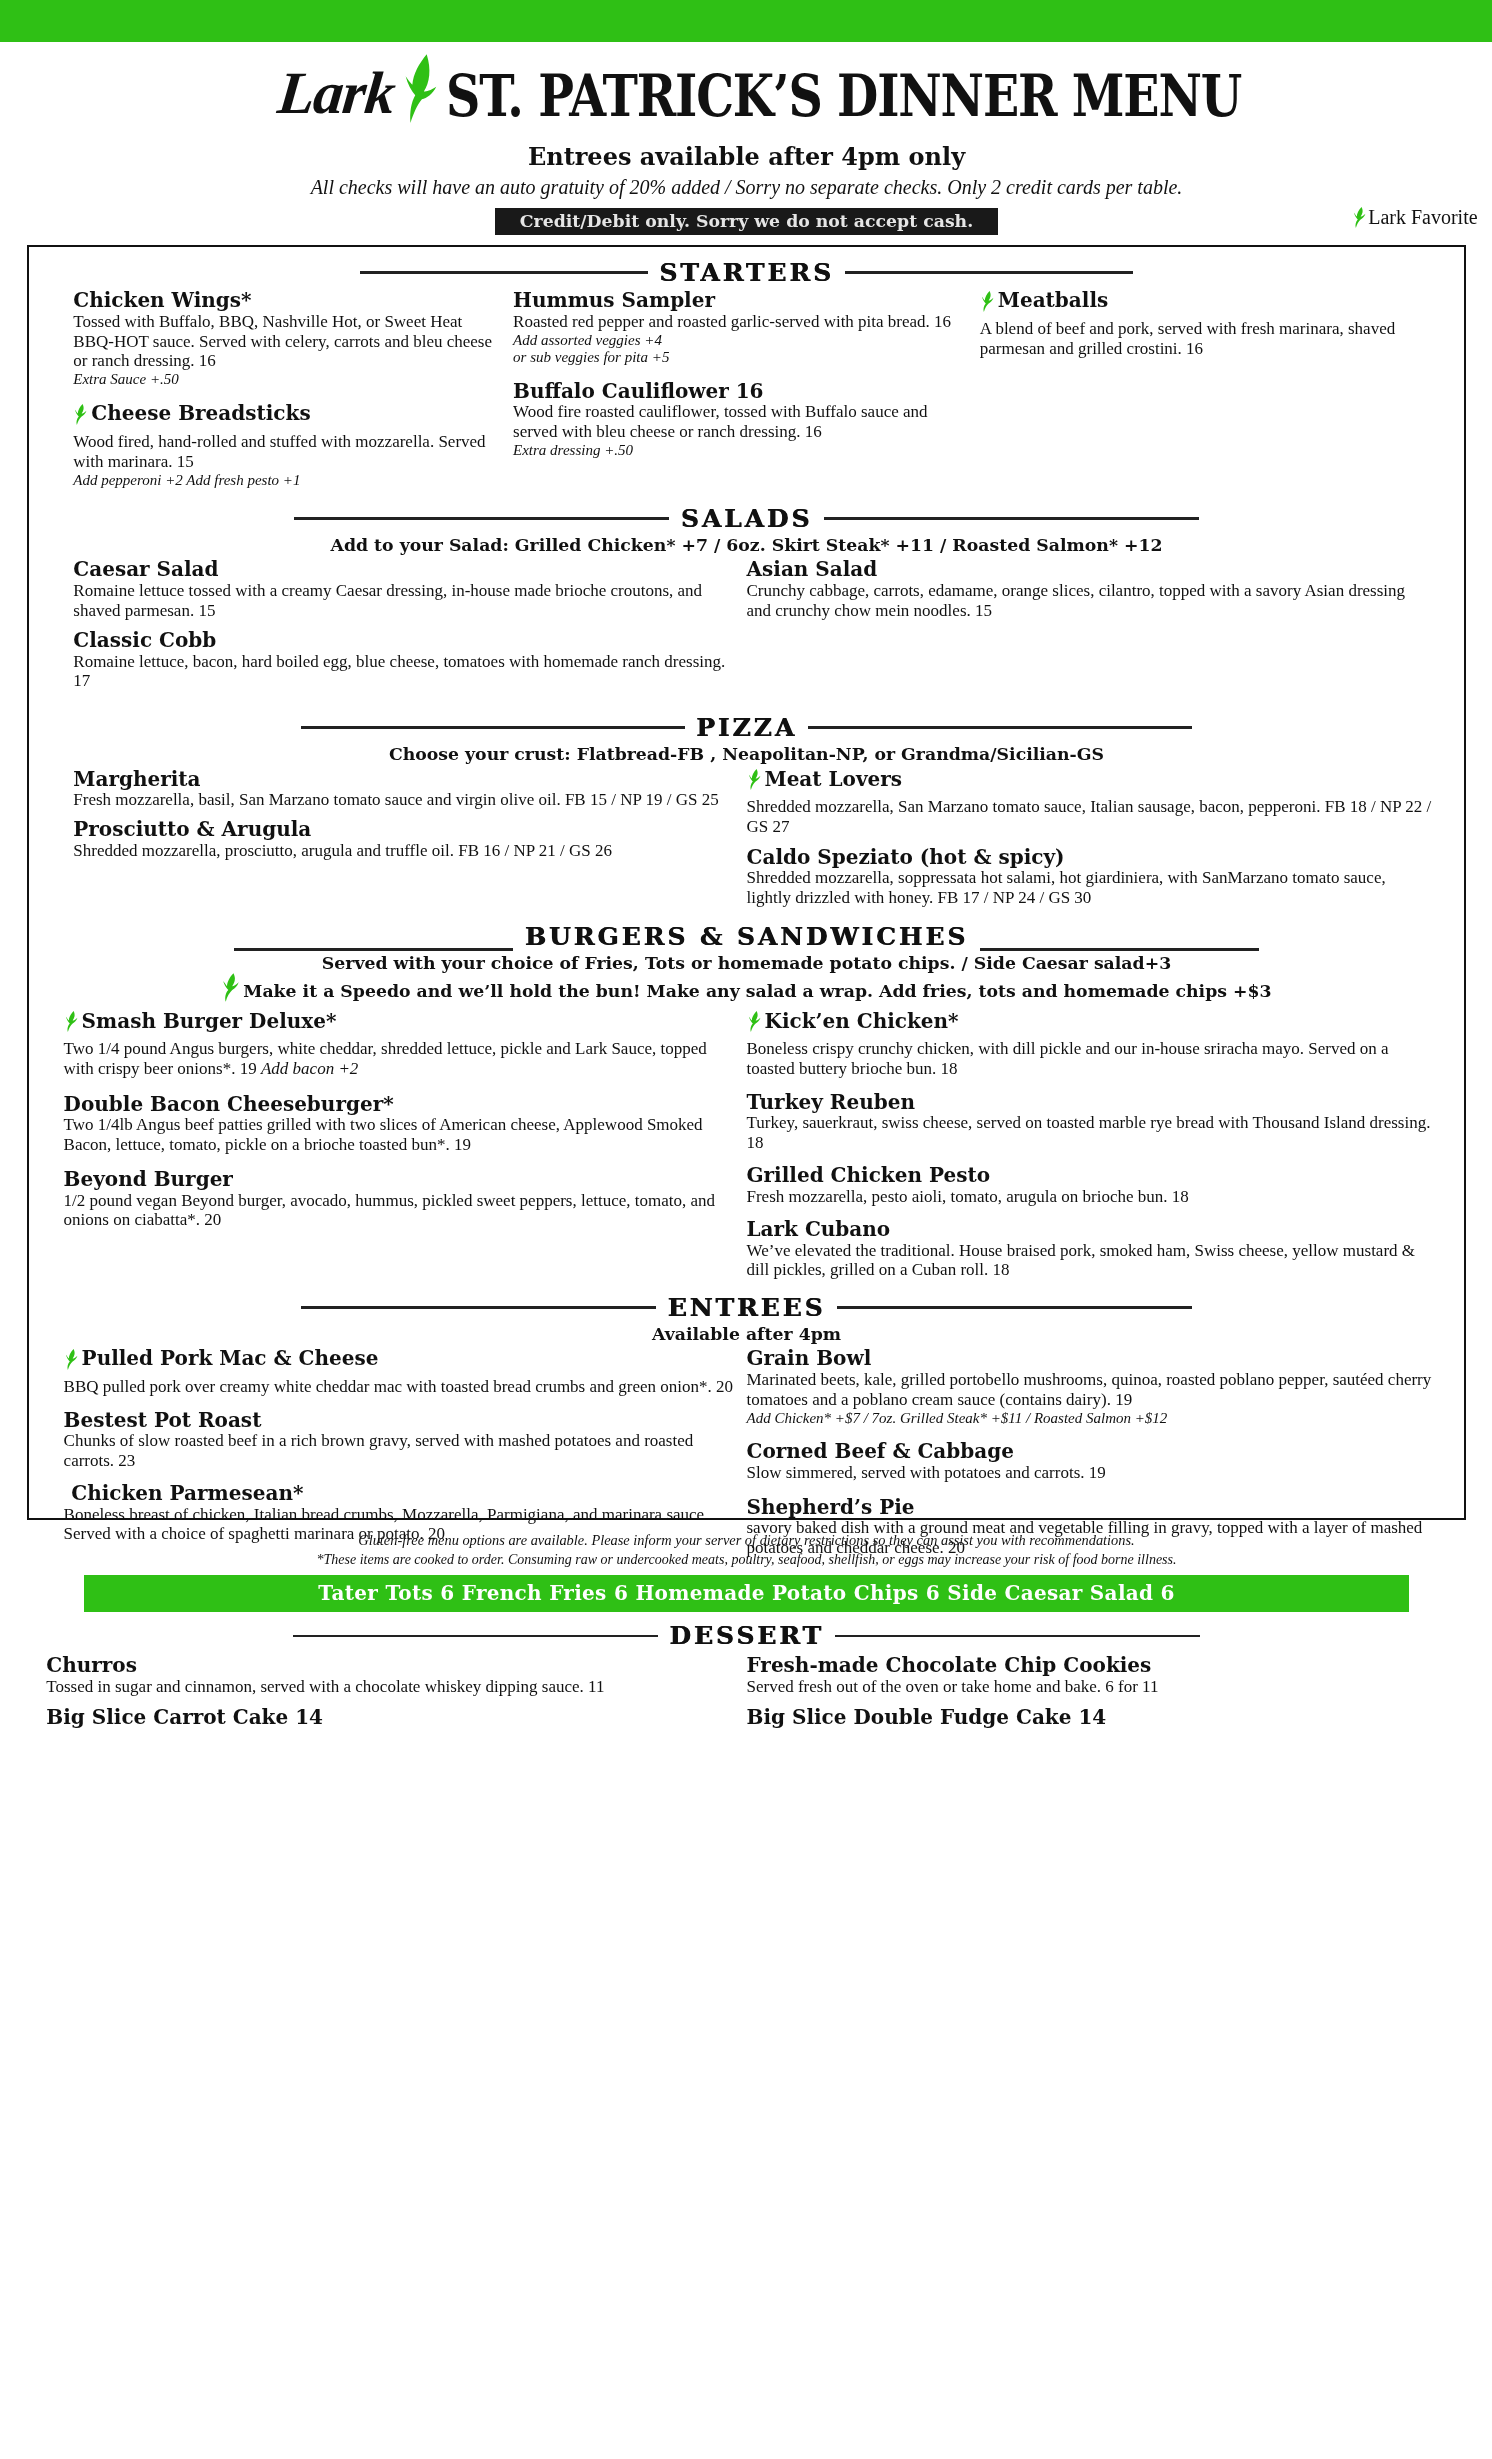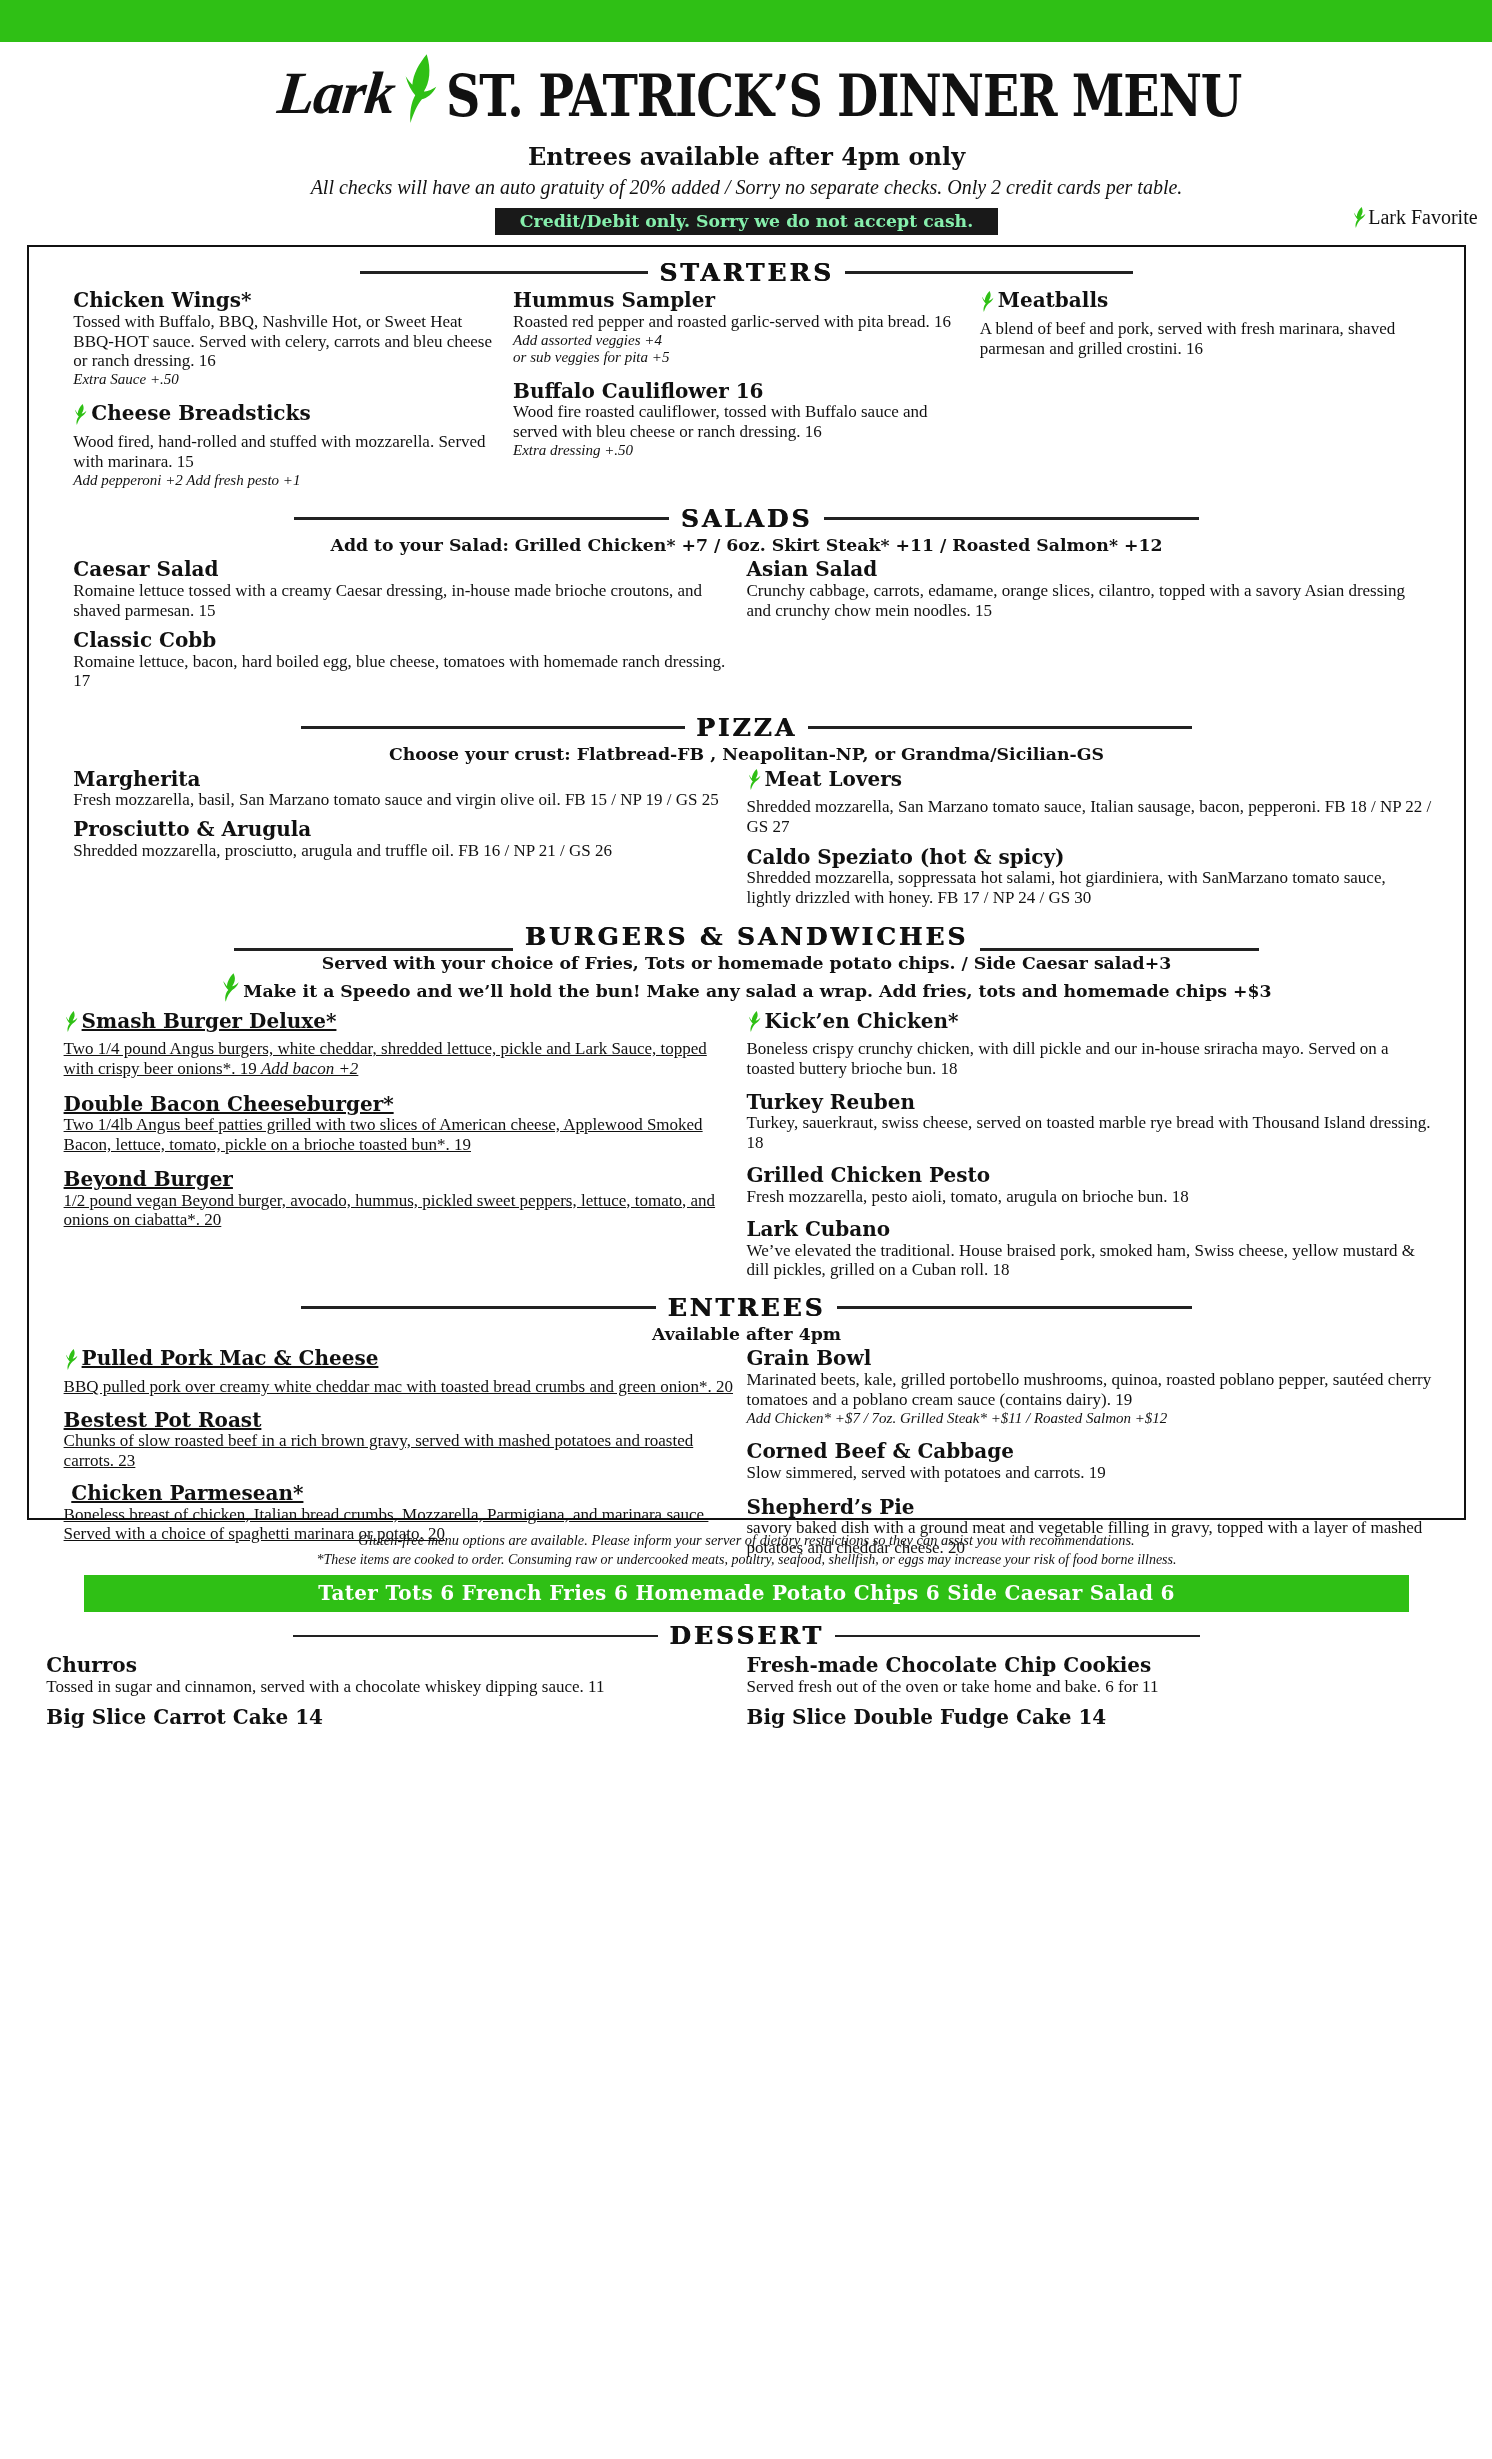--- a/index.html
+++ b/index.html
@@ -42,21 +42,21 @@
   .title-wrap { overflow: visible; width: 769px; }
   .sub1 {
     font-family: "DejaVu Serif", serif;
     font-weight: 700; font-size: 24px; margin-top: 5.8px;
   }
   .sub2 {
     font-family: "Liberation Serif", serif;
     font-style: italic; font-size: 20px; margin-top: 4.8px;
   }
   .credit-bar {
-    display: inline-block; background: #191919; color: #86efac;
+    display: inline-block; background: #191919; color: #e5e5e5;
     font-family: "DejaVu Serif", serif; font-weight: 700;
     font-size: 17.3px; padding: 3.8px 25px; margin-top: 8.6px; text-align: right;
   }
   .fav-key {
     position: absolute; right: 15.4px; bottom: 5.8px;
     font-family: "Liberation Serif", serif; font-size: 20px;
     display: flex; align-items: center; gap: 1.9px; margin-top: 24px;
   }
   .bird-sm { width: 14.4px; height: 23px; display:inline-block; }
   .bird-md { width: 18px; height: 29px; display:inline-block; vertical-align: -5.8px; }
@@ -104,21 +104,21 @@
     font-size: 15px; line-height: 1.17;
   }
   .inline-note { font-style: italic; }
 
   
   .cols { display: flex; }
   .c3 > div { width: 33.33%; padding-right: 13.4px; }
   .c2 > div { width: 50%; padding-right: 13.4px; }
 
   .pad-l { padding-left: 27px; }
-  .pad-l2 { padding-left: 17.3px; text-decoration: underline; }
+  .pad-l2 { padding-left: 17.3px; }
 
   
   .sides-bar {
     background: #2fc015; color: #ffffff;
     font-family: "DejaVu Serif", serif; font-weight: 700;
     font-size: 20px; text-align: center;
     padding: 6.7px 0; margin: 7.7px 38px 0 38px;
     letter-spacing: 0.3px;
   }
 

